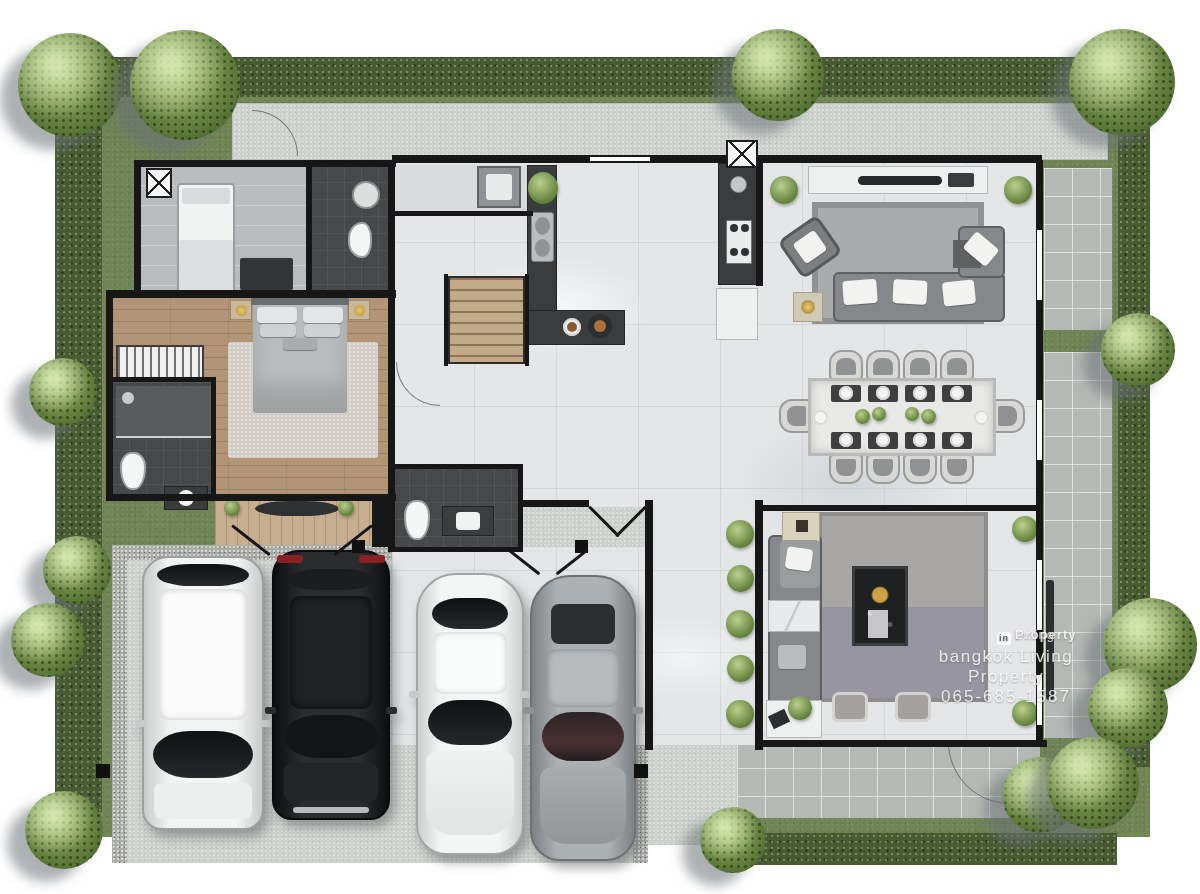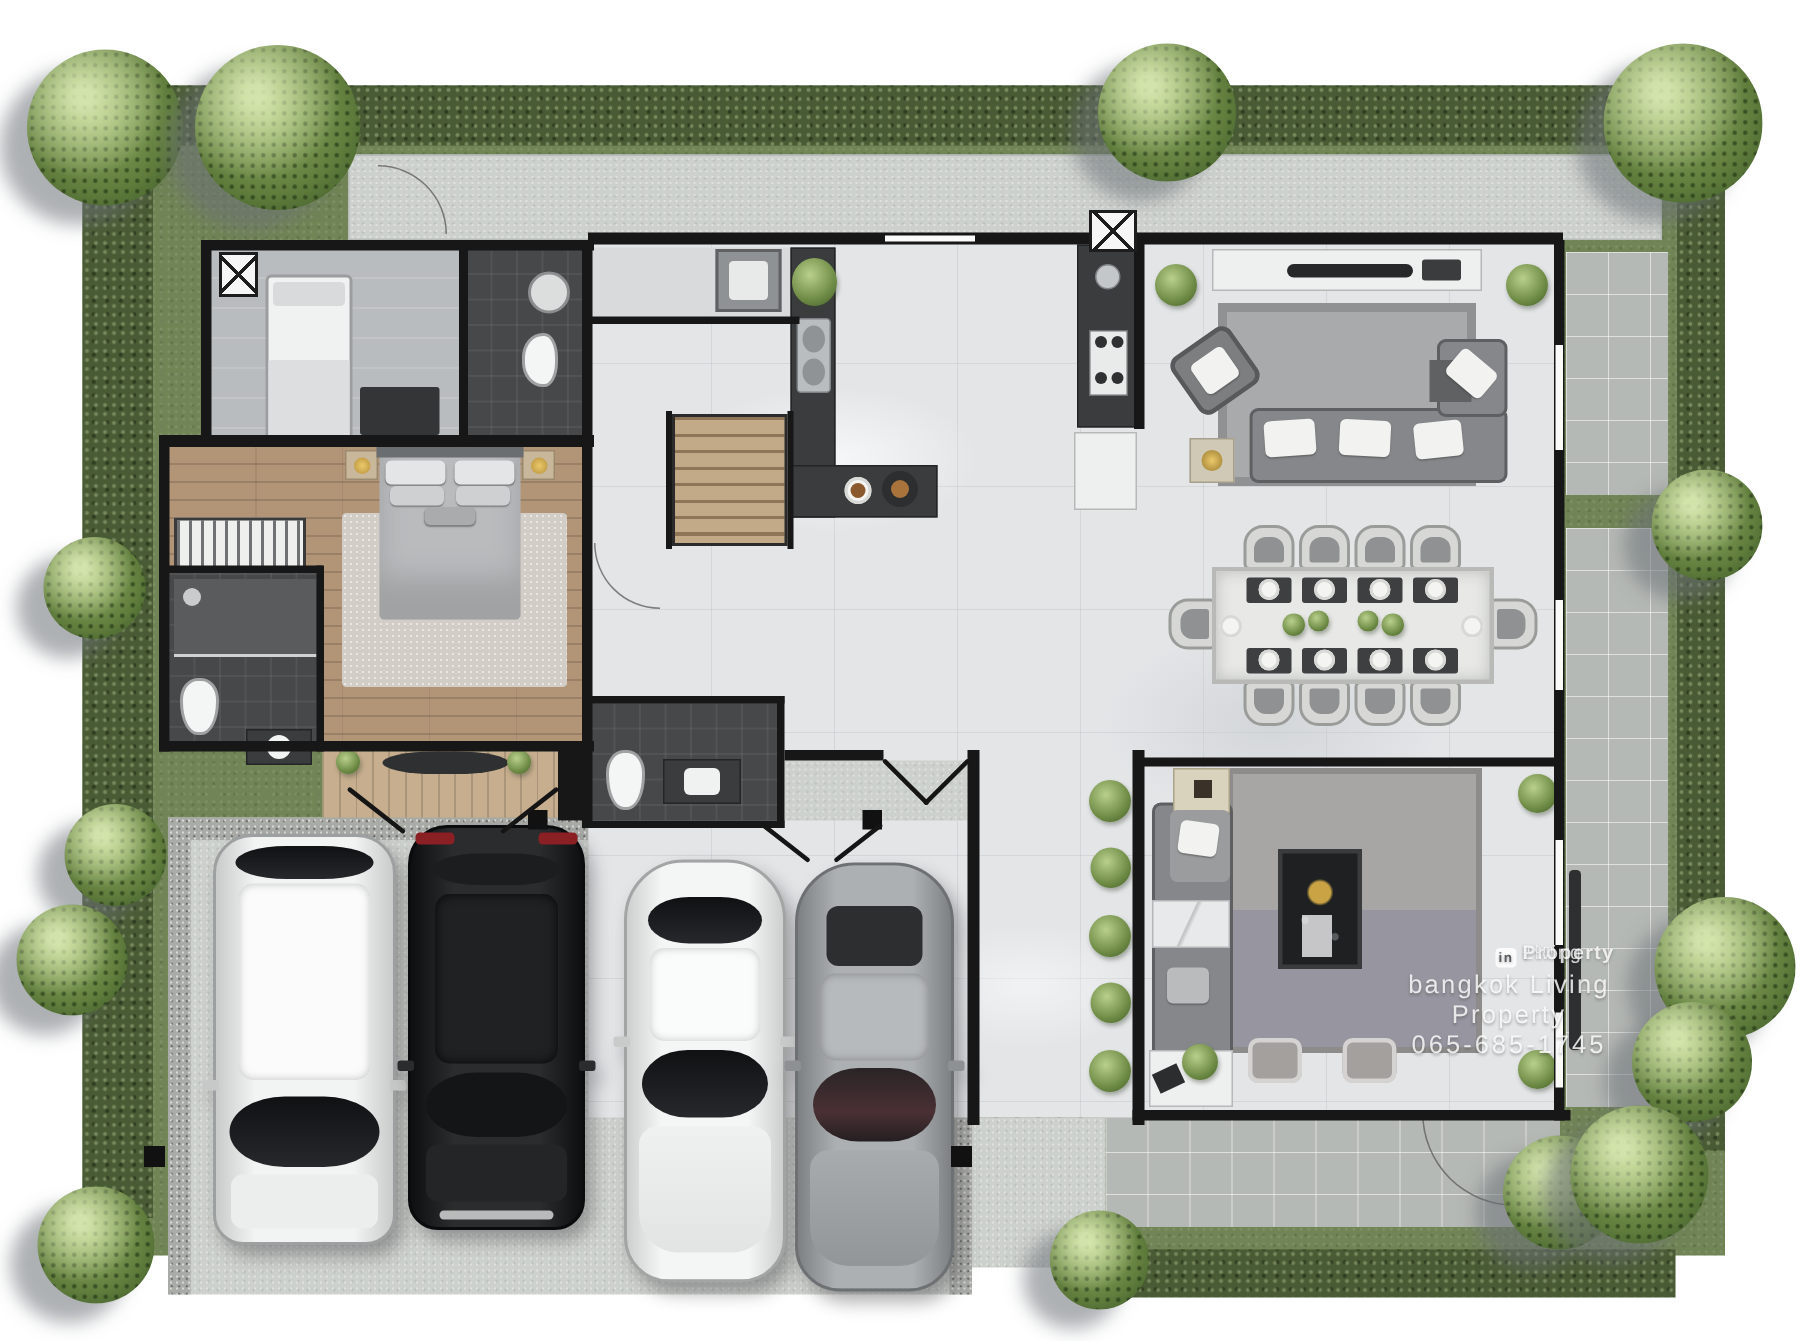--- a/index.html
+++ b/index.html
@@ -372,16 +372,16 @@
   <div class="tree" style="left:1088px;top:668px;width:80px;height:80px;z-index:7;"></div>
   <div class="tree" style="left:700px;top:807px;width:66px;height:66px;z-index:7;"></div>
   <div class="tree" style="left:1002px;top:757px;width:76px;height:76px;z-index:7;"></div>
   <div class="tree" style="left:1047px;top:737px;width:92px;height:92px;z-index:7;"></div>
 
   <div class="wm" style="left:900px;top:628px;width:212px;z-index:10;">
     <div class="r1" style="position:static;">
       <span class="badge" style="position:relative;">in</span><span>Living</span> <b>Property</b><span class="tld">.com</span>
     </div>
     <div class="r2" style="position:static;">bangkok Living Property</div>
-    <div class="r3" style="position:static;">065-685-1745</div>
+    <div class="r3" style="position:static;">065-685-1587</div>
   </div>
 
 </div>
 
 </body></html>

